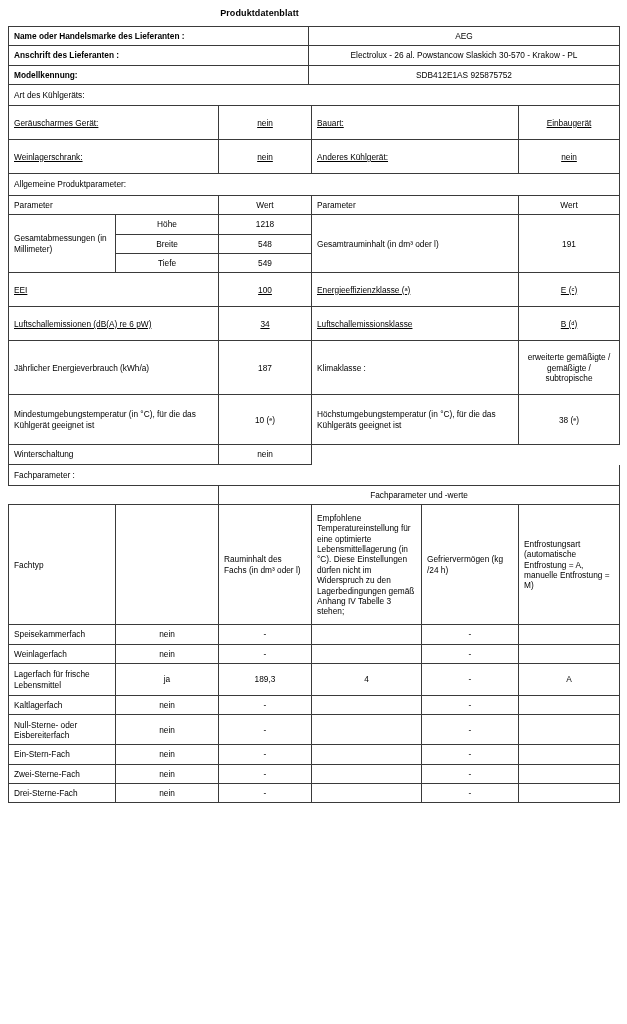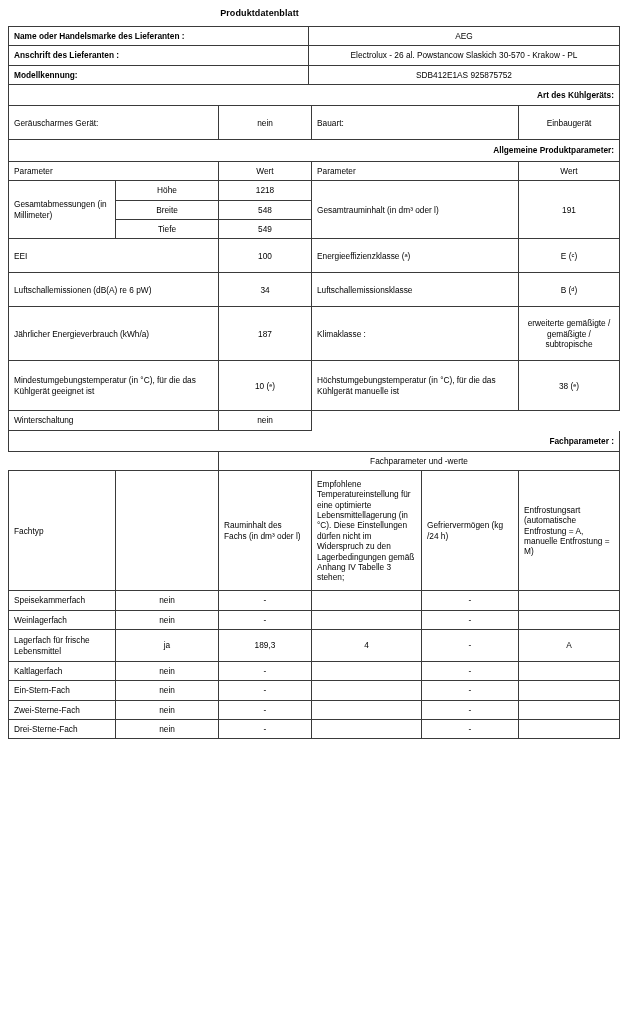--- a/index.html
+++ b/index.html
@@ -36,26 +36,25 @@
     border: 1px solid #3a3a3a;
     padding: 4px 5px;
     vertical-align: middle;
     font-size: 8.3px;
     line-height: 1.25;
   }
   .b { font-weight: bold; }
   .c { text-align: center; }
   .nb-top { border-top: none !important; }
   .section {
-    font-weight: bold;
+    font-weight: normal;
     font-size: 8.4px;
     padding: 5px 5px !important;
-    text-align: right;
-  }
-  .tall { height: 34px; }
+  }
+  .tall { height: 34px; text-decoration: underline; }
   .hdr-cell { text-align: left; font-size: 8.2px; line-height: 1.3; }
   .big-head { height: 120px; }
   .vcent { vertical-align: middle; }
 </style>
 </head>
 <body>
 
 <div class="page">
 
   <div class="doc-title">Produktdatenblatt</div>
@@ -91,20 +90,26 @@
     <tbody>
       <tr>
         <td class="section nb-top" colspan="4">Art des Kühlgeräts:</td>
       </tr>
       <tr class="tall">
         <td>Geräuscharmes Gerät:</td>
         <td class="c">nein</td>
         <td>Bauart:</td>
         <td class="c">Einbaugerät</td>
       </tr>
+      <tr class="tall">
+        <td>Weinlagerschrank:</td>
+        <td class="c">nein</td>
+        <td>Anderes Kühlgerät:</td>
+        <td class="c">nein</td>
+      </tr>
     </tbody>
   </table>
 
   <table class="t">
     <colgroup>
       <col style="width:107px">
         <col style="width:103px">
         <col style="width:93px">
       <col style="width:207px">
         <col style="width:101px">
@@ -148,21 +153,21 @@
       </tr>
       <tr style="height:54px">
         <td colspan="2">Jährlicher Energieverbrauch (kWh/a)</td>
         <td class="c">187</td>
         <td>Klimaklasse :</td>
         <td class="c">erweiterte gemäßigte / gemäßigte / subtropische</td>
       </tr>
       <tr style="height:50px">
         <td colspan="2">Mindestumgebungstemperatur (in °C), für die das Kühlgerät geeignet ist</td>
         <td class="c">10 (ᵉ)</td>
-        <td>Höchstumgebungstemperatur (in °C), für die das Kühlgerät manuelle ist</td>
+        <td>Höchstumgebungstemperatur (in °C), für die das Kühlgeräts geeignet ist</td>
         <td class="c">38 (ᵉ)</td>
       </tr>
       <tr>
         <td colspan="2">Winterschaltung</td>
         <td class="c">nein</td>
         <td style="border:none"></td>
         <td style="border:none"></td>
       </tr>
     </tbody>
   </table>
@@ -219,20 +224,28 @@
         <td class="c">A</td>
       </tr>
       <tr>
         <td>Kaltlagerfach</td>
         <td class="c">nein</td>
         <td class="c">-</td>
         <td class="c"></td>
         <td class="c">-</td>
         <td class="c"></td>
       </tr>
+      <tr style="height:30px">
+        <td>Null-Sterne- oder Eisbereiterfach</td>
+        <td class="c">nein</td>
+        <td class="c">-</td>
+        <td class="c"></td>
+        <td class="c">-</td>
+        <td class="c"></td>
+      </tr>
       <tr>
         <td>Ein-Stern-Fach</td>
         <td class="c">nein</td>
         <td class="c">-</td>
         <td class="c"></td>
         <td class="c">-</td>
         <td class="c"></td>
       </tr>
       <tr>
         <td>Zwei-Sterne-Fach</td>

